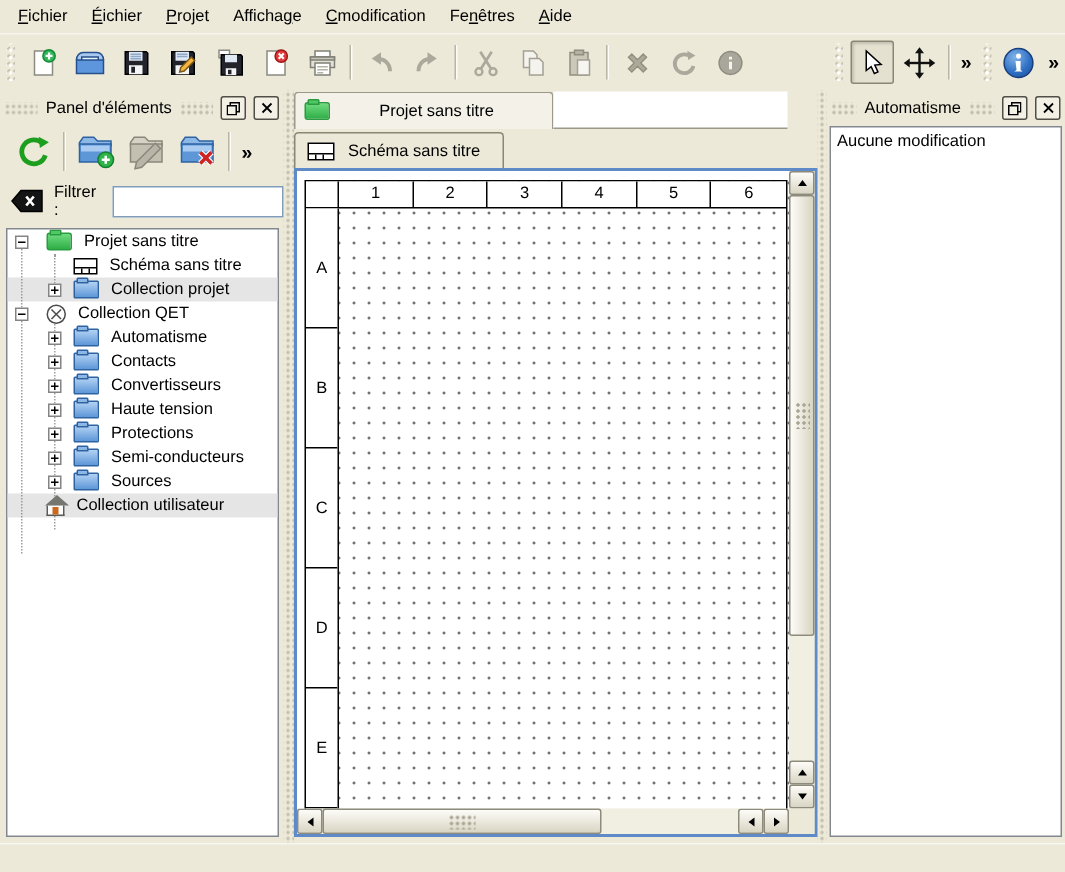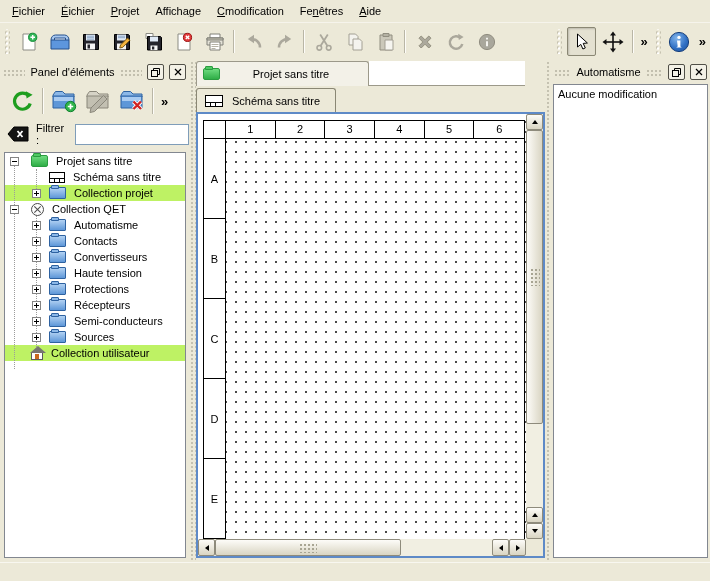--- a/index.html
+++ b/index.html
@@ -30,21 +30,21 @@
   .dock-btn{width:15px;height:14px;flex:none;border:1px solid #504f47;border-radius:2px;background:#f3f1e6;
             display:flex;align-items:center;justify-content:center}
   .ldock-toolbar{height:38px;display:flex;align-items:center;padding-left:5px}
   .dbtn{width:30px;height:32px;display:flex;align-items:center;justify-content:center;flex:none;margin:0 2px}
   .dsep{width:0;height:26px;border-left:1px solid #b9b6a6;border-right:1px solid #fdfcf8;margin:0 3px;flex:none}
   .filter-row{height:28px;display:flex;align-items:center;padding-left:7px;gap:7px}
   .filter-input{width:106px;height:17px;border:1px solid #7f9db9;background:#fff;font:inherit;padding:1px 3px}
   
   .tree{position:absolute;left:4px;right:3px;top:92px;bottom:4px;background:#fff;border:1px solid #828790;overflow:hidden}
   .trow{height:16px;display:flex;align-items:center;white-space:nowrap}
-  .trow.alt{background:#bef264}
+  .trow.alt{background:#e5e5e5}
   .guide{position:absolute;width:0;border-left:1px dotted #9b9b9b;z-index:2}
   .exp{box-sizing:border-box;width:9px;height:9px;border:1px solid #848484;background:#fff;position:relative;flex:none;z-index:3}
   .exp::before{content:"";position:absolute;left:1px;right:1px;top:3px;height:1px;background:#000}
   .exp.plus::after{content:"";position:absolute;top:1px;bottom:1px;left:3px;width:1px;background:#000}
   .exp.none{border-color:transparent;background:transparent}
   .exp.none::before{display:none}
   .lvl0 .exp{margin-left:5px}
   .lvl1 .exp{margin-left:27px}
   .lvl0 .ticon{margin-left:12px}
   .lvl1 .ticon{margin-left:8px}
@@ -430,25 +430,20 @@
         </div>
         <div class="trow lvl1">
           <span class="exp plus"></span>
           <span class="ticon i-folder"></span>
           <span class="tlabel">Haute tension</span>
         </div>
         <div class="trow lvl1">
           <span class="exp plus"></span>
           <span class="ticon i-folder"></span>
           <span class="tlabel">Protections</span>
-        </div>
-        <div class="trow lvl1">
-          <span class="exp plus"></span>
-          <span class="ticon i-folder"></span>
-          <span class="tlabel">Récepteurs</span>
         </div>
         <div class="trow lvl1">
           <span class="exp plus"></span>
           <span class="ticon i-folder"></span>
           <span class="tlabel">Semi-conducteurs</span>
         </div>
         <div class="trow lvl1">
           <span class="exp plus"></span>
           <span class="ticon i-folder"></span>
           <span class="tlabel">Sources</span>

